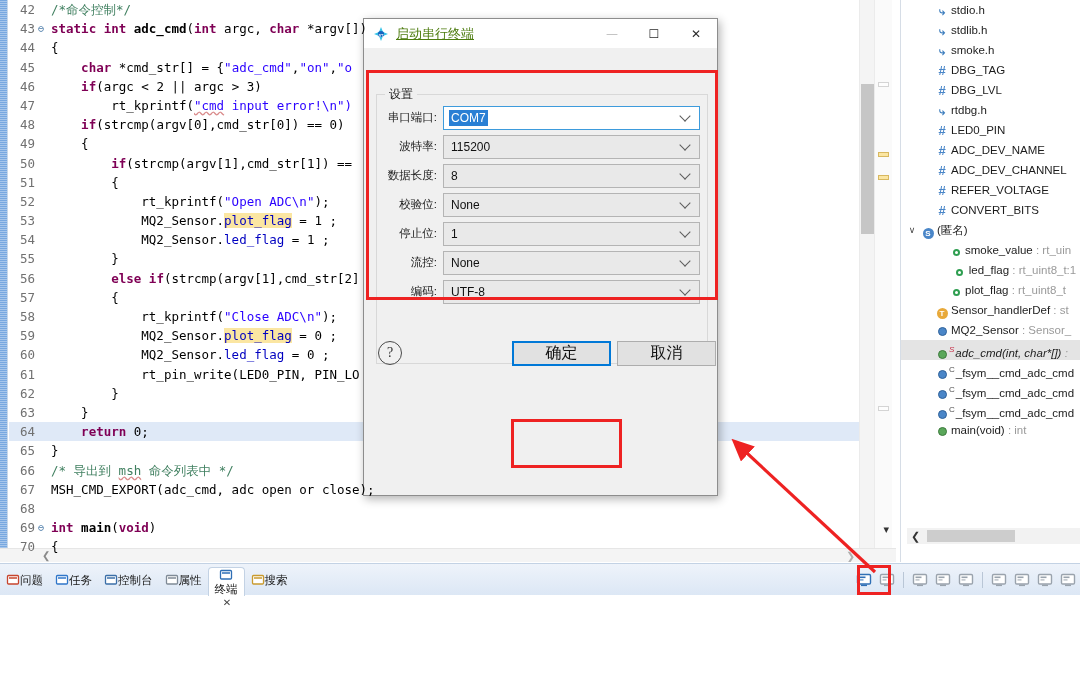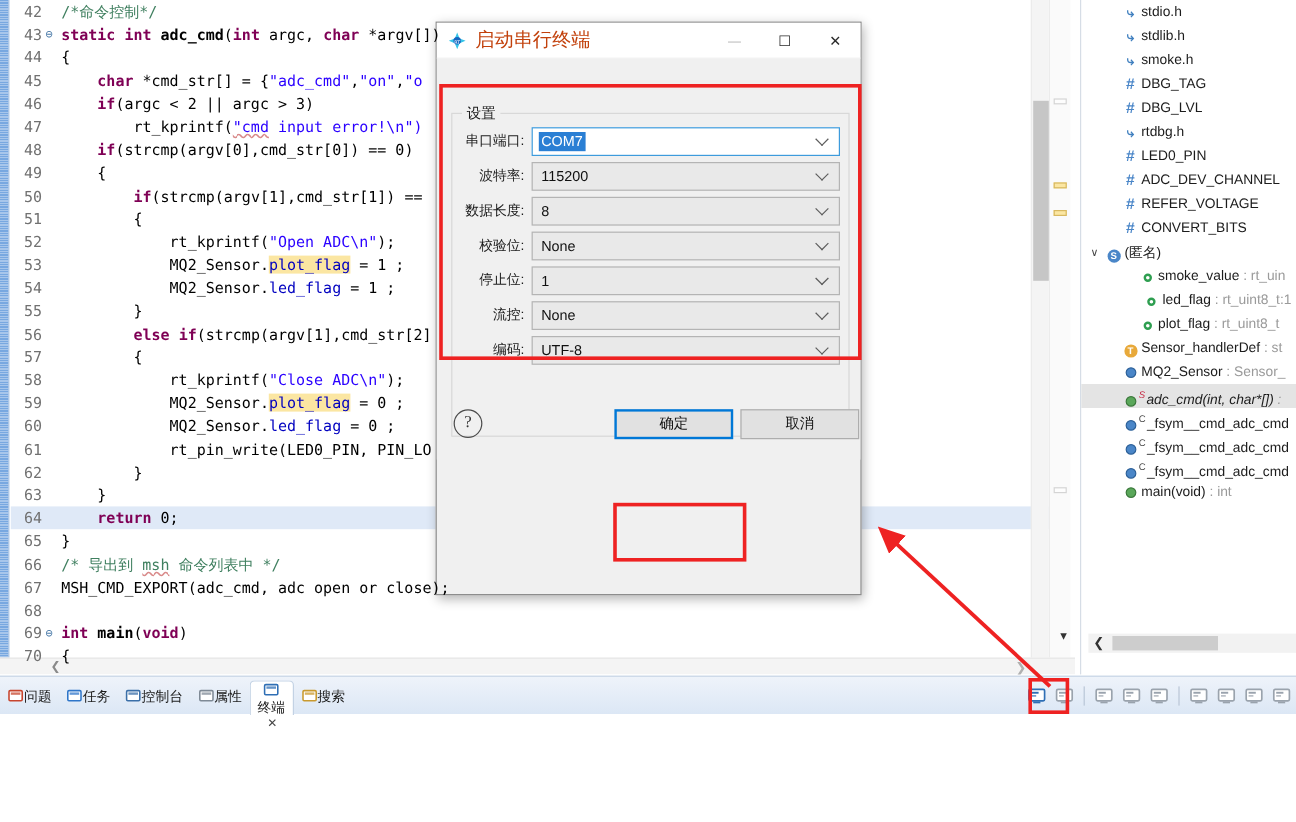--- a/index.html
+++ b/index.html
@@ -224,21 +224,21 @@
   #dlg-title {
     height: 30px; background: #ffffff;
     display: flex; align-items: center;
     border-bottom: 1px solid #f0f0f0;
   }
   #dlg-icon {
     width: 16px; height: 16px; margin-left: 9px; margin-right: 7px;
     position: relative;
   }
   #dlg-title-text {
-    font-size: 16px; color: #c2410c; flex: 1;
+    font-size: 13px; color: #4d7c0f; flex: 1; text-decoration: underline;
   }
   .wbtn {
     width: 42px; height: 29px;
     display: flex; align-items: center; justify-content: center;
     font-size: 12px; color: #2a2a2a;
     font-family: "DejaVu Sans", sans-serif;
   }
   .wbtn.min { color: #bdbdbd; }
   #dlg-body {
     position: absolute; left: 0; top: 30px;
@@ -302,21 +302,21 @@
     width: 24px; height: 24px; border-radius: 50%;
     border: 1.4px solid #4a4a4a;
     display: flex; align-items: center; justify-content: center;
     font-size: 14px; color: #333;
     font-family: "Liberation Serif", serif;
   }
   .dlg-btn {
     position: absolute; top: 14px;
     width: 99px; height: 25px;
     background: #e1e1e1; border: 1px solid #adadad;
-    font-size: 12px; color: #111;
+    font-size: 16px; color: #111;
     display: flex; align-items: center; justify-content: center;
   }
   .dlg-btn.primary {
     border: 2px solid #0078d7;
     background: #e1e1e1;
   }
   #btn-ok { left: 148px; }
   #btn-cancel { left: 253px; }
 
   
@@ -362,20 +362,21 @@
 
   <div id="outline-panel">
     <div id="outline-list">
         <div class="ol-row" style="padding-left: 18px;"><span class="ol-twisty"></span><span class="ol-ico"><span class="ic-hdr">⤷</span></span><span class="ol-name">stdio.h</span></div>
         <div class="ol-row" style="padding-left: 18px;"><span class="ol-twisty"></span><span class="ol-ico"><span class="ic-hdr">⤷</span></span><span class="ol-name">stdlib.h</span></div>
         <div class="ol-row" style="padding-left: 18px;"><span class="ol-twisty"></span><span class="ol-ico"><span class="ic-hdr">⤷</span></span><span class="ol-name">smoke.h</span></div>
         <div class="ol-row" style="padding-left: 18px;"><span class="ol-twisty"></span><span class="ol-ico"><span class="ic-def">#</span></span><span class="ol-name">DBG_TAG</span></div>
         <div class="ol-row" style="padding-left: 18px;"><span class="ol-twisty"></span><span class="ol-ico"><span class="ic-def">#</span></span><span class="ol-name">DBG_LVL</span></div>
         <div class="ol-row" style="padding-left: 18px;"><span class="ol-twisty"></span><span class="ol-ico"><span class="ic-hdr">⤷</span></span><span class="ol-name">rtdbg.h</span></div>
         <div class="ol-row" style="padding-left: 18px;"><span class="ol-twisty"></span><span class="ol-ico"><span class="ic-def">#</span></span><span class="ol-name">LED0_PIN</span></div>
+        <div class="ol-row" style="padding-left: 18px;"><span class="ol-twisty"></span><span class="ol-ico"><span class="ic-def">#</span></span><span class="ol-name">ADC_DEV_NAME</span></div>
         <div class="ol-row" style="padding-left: 18px;"><span class="ol-twisty"></span><span class="ol-ico"><span class="ic-def">#</span></span><span class="ol-name">ADC_DEV_CHANNEL</span></div>
         <div class="ol-row" style="padding-left: 18px;"><span class="ol-twisty"></span><span class="ol-ico"><span class="ic-def">#</span></span><span class="ol-name">REFER_VOLTAGE</span></div>
         <div class="ol-row" style="padding-left: 18px;"><span class="ol-twisty"></span><span class="ol-ico"><span class="ic-def">#</span></span><span class="ol-name">CONVERT_BITS</span></div>
         <div class="ol-row" style="padding-left: 4px;"><span class="ol-twisty">∨</span><span class="ol-ico"><span class="circ-s">S</span></span><span class="ol-name">(匿名)</span></div>
         <div class="ol-row" style="padding-left: 32px;"><span class="ol-twisty"></span><span class="ol-ico"><span class="dot dot-ring"></span></span><span class="ol-name">smoke_value</span><span class="ol-type"> : rt_uin</span></div>
         <div class="ol-row" style="padding-left: 32px; text-align: center;"><span class="ol-twisty"></span><span class="ol-ico"><span class="dot dot-ring"></span></span><span class="ol-name">led_flag</span><span class="ol-type"> : rt_uint8_t:1</span></div>
         <div class="ol-row" style="padding-left: 32px;"><span class="ol-twisty"></span><span class="ol-ico"><span class="dot dot-ring"></span></span><span class="ol-name">plot_flag</span><span class="ol-type"> : rt_uint8_t</span></div>
         <div class="ol-row" style="padding-left: 18px;"><span class="ol-twisty"></span><span class="ol-ico"><span class="circ-t">T</span></span><span class="ol-name">Sensor_handlerDef</span><span class="ol-type"> : st</span></div>
         <div class="ol-row" style="padding-left: 18px;"><span class="ol-twisty"></span><span class="ol-ico"><span class="dot dot-blue"></span></span><span class="ol-name">MQ2_Sensor</span><span class="ol-type"> : Sensor_</span></div>
         <div class="ol-row sel" style="padding-left: 18px; font-style: italic;"><span class="ol-twisty"></span><span class="ol-ico"><span class="dot dot-green"></span></span><span class="badge-s">S</span><span class="ol-name">adc_cmd(int, char*[])</span><span class="ol-type"> :</span></div>

